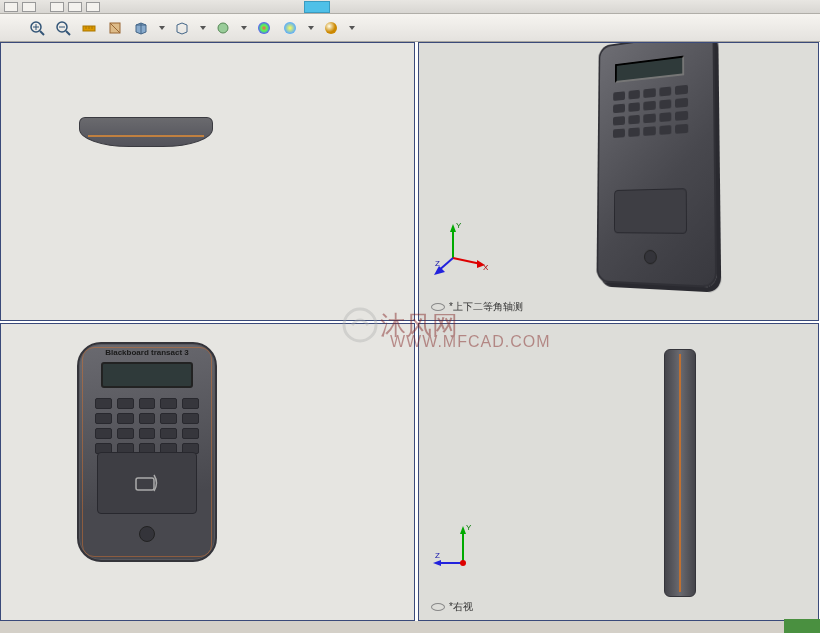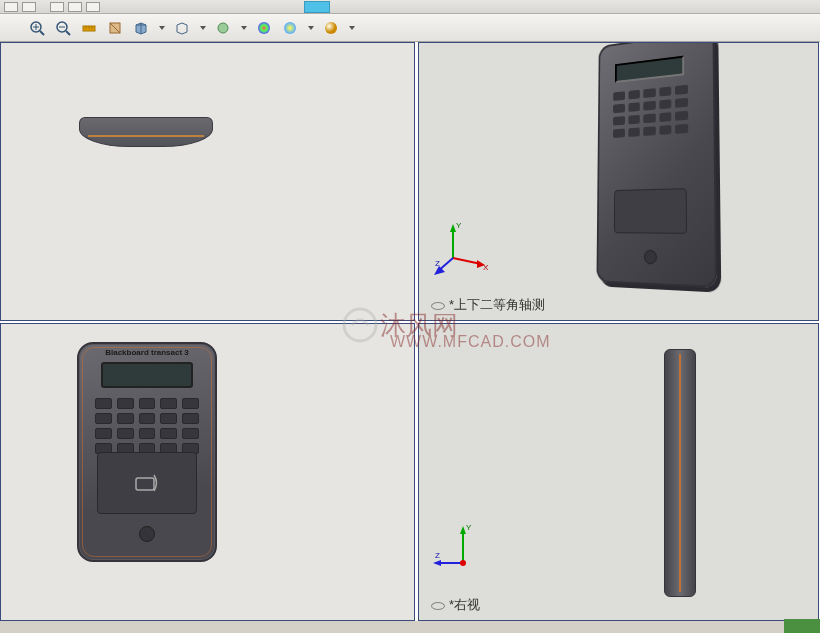--- a/index.html
+++ b/index.html
@@ -73,21 +73,21 @@
 .pane.tr, .pane.br { background: #ddddd9; }
 
 .triad {
   position: absolute;
   left: 14px; bottom: 42px;
   width: 60px; height: 60px;
 }
 .viewlabel {
   position: absolute;
   left: 12px; bottom: 6px;
-  font-size: 13px;
+  font-size: 10px;
   color: #333;
 }
 .viewlabel .eye {
   display: inline-block;
   width: 14px; height: 8px;
   border: 1px solid #888;
   border-radius: 50%;
   margin-right: 4px;
   vertical-align: middle;
 }
@@ -176,21 +176,21 @@
   width: 14px; height: 14px;
   border-radius: 50%;
   background: #34343a;
   border: 1px solid #222;
 }
 
 .dev-front {
   left: 76px; top: 18px;
   width: 140px; height: 220px;
   background: linear-gradient(170deg, #6a6a70 0%, #48484e 70%);
-  border-radius: 16px;
+  border-radius: 24px;
   border: 2px solid #34343a;
   box-shadow: inset 0 0 0 1px #58585e;
 }
 .dev-front::after {
   content:"";
   position:absolute;
   left:3px; right:3px; top:3px; bottom:3px;
   border:1px solid #d07030;
   border-radius:12px;
   opacity:0.5;

